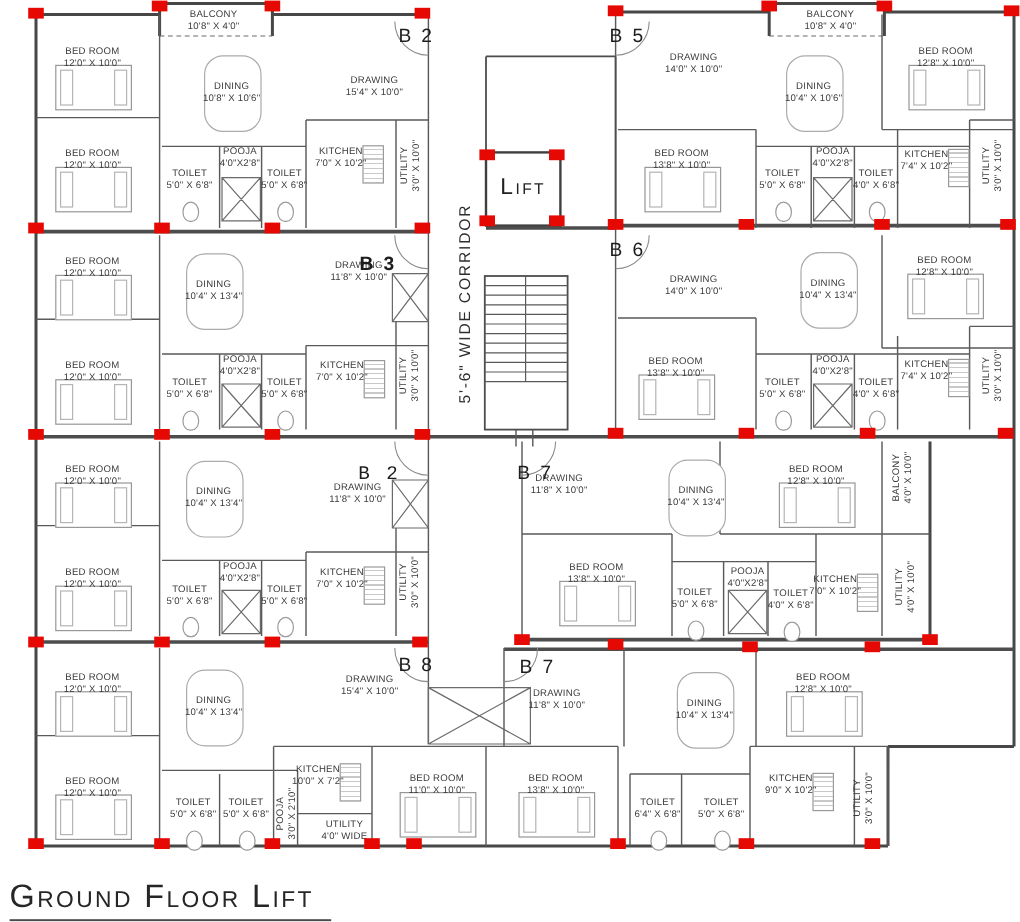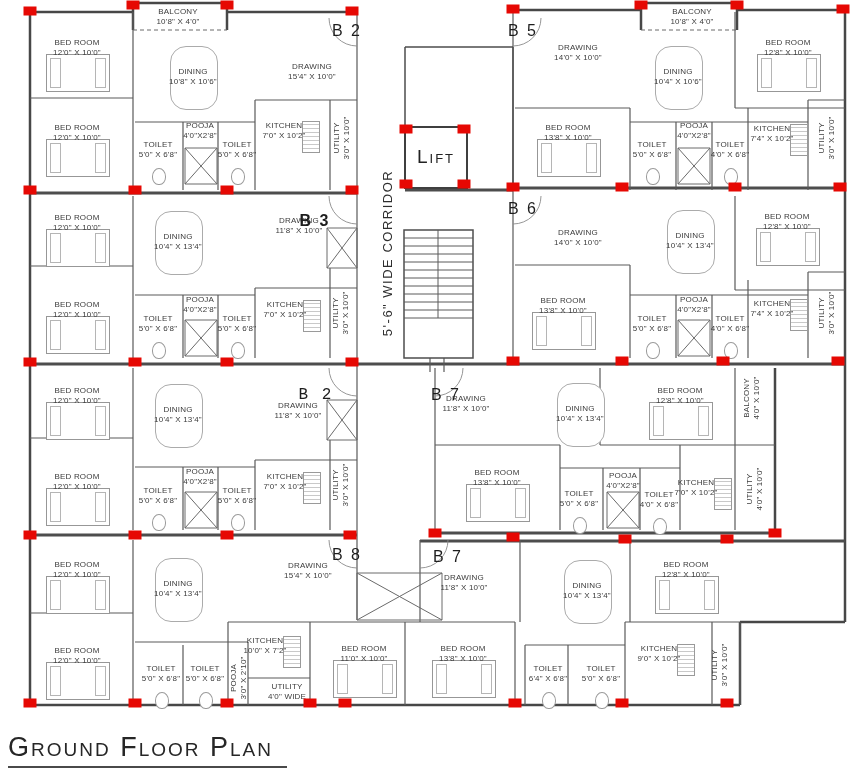--- a/index.html
+++ b/index.html
@@ -498,14 +498,14 @@
       <div class="col" style="left: 345px; top: 703px; background: rgb(230, 8, 3);"></div>
       <div class="col" style="left: 515px; top: 703px; background: rgb(230, 8, 3);"></div>
       <div class="col" style="left: 622px; top: 703px; background: rgb(230, 8, 3);"></div>
       <div class="col" style="left: 727px; top: 703px; background: rgb(230, 8, 3);"></div>
       <div class="col" style="left: 406px; top: 129px; background: rgb(230, 8, 3);"></div>
       <div class="col" style="left: 464px; top: 129px; background: rgb(230, 8, 3);"></div>
       <div class="col" style="left: 406px; top: 184px; background: rgb(230, 8, 3);"></div>
       <div class="col" style="left: 464px; top: 184px; background: rgb(230, 8, 3);"></div>
     </div>
 
-  <div class="title">Ground Floor Plan</div>
+  <div class="title">Ground Floor Lift</div>
 </div>
 
 </body></html>

